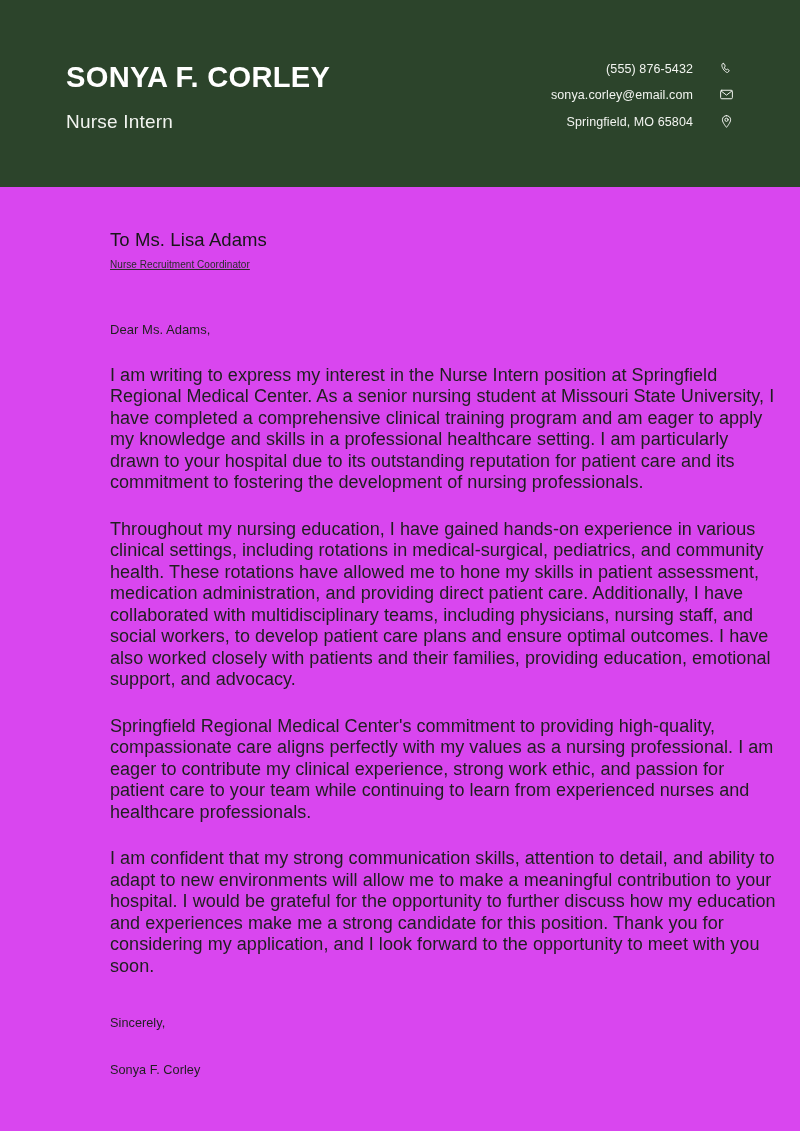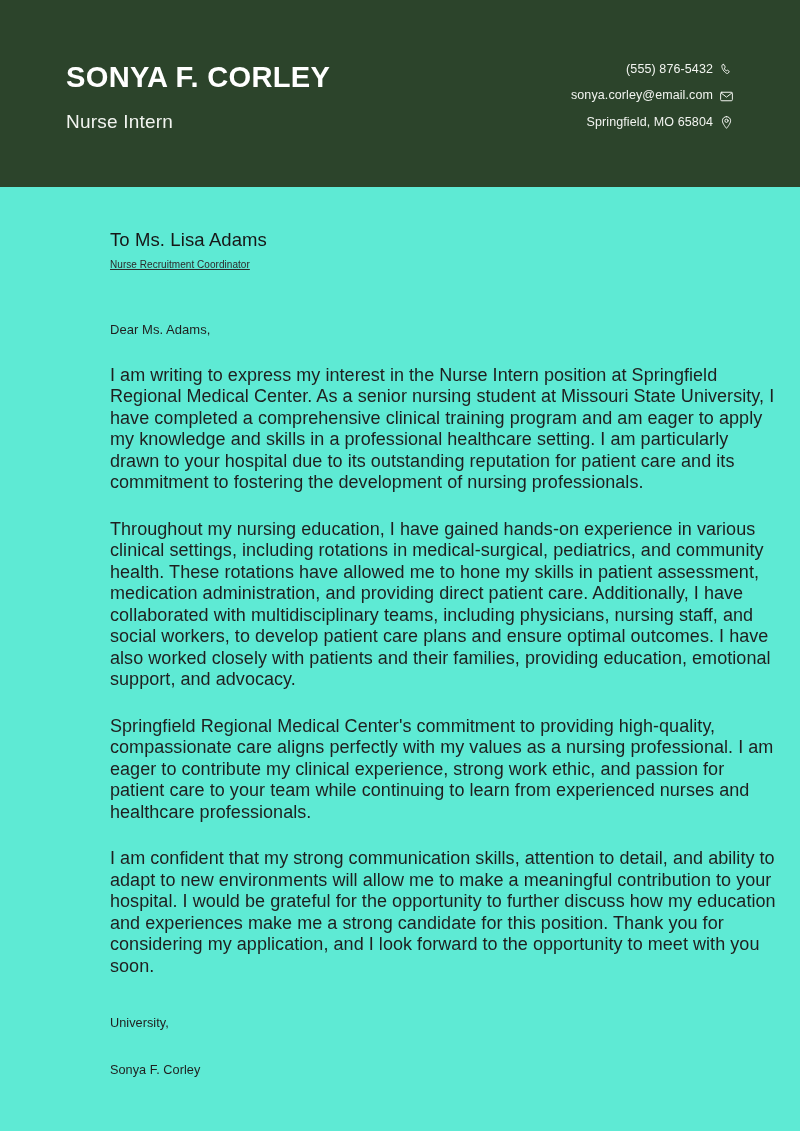--- a/index.html
+++ b/index.html
@@ -14,21 +14,21 @@
   body {
     font-family: "Liberation Sans", "DejaVu Sans", sans-serif;
     color: #1a1a1a;
     -webkit-font-smoothing: antialiased;
   }
 
   .page {
     position: relative;
     width: 800px;
     height: 1131px;
-    background: #5eead4;
+    background: #d946ef;
     overflow: hidden;
   }
 
   
   .header {
     position: relative;
     width: 800px;
     height: 187px;
     background: #2c442b;
     padding: 0 66px;
@@ -70,23 +70,23 @@
   .header-right {
     display: flex;
     flex-direction: column;
     align-items: flex-end;
     gap: 10px;
     padding-top: 4px;
   }
 
   .contact-row {
     display: flex;
-    align-items: flex-end;
+    align-items: flex-start;
     justify-content: flex-end;
-    gap: 6px;
+    gap: 26px;
   }
 
   .contact-text {
     font-size: 12.5px;
     font-weight: 400;
     color: #f2f4f0;
     letter-spacing: 0.1px;
     white-space: nowrap;
     line-height: 1.3;
   }
@@ -228,18 +228,18 @@
     <div class="salutation">Dear Ms. Adams,</div>
 
     <p class="para">I am writing to express my interest in the Nurse Intern position at Springfield Regional Medical Center. As a senior nursing student at Missouri State University, I have completed a comprehensive clinical training program and am eager to apply my knowledge and skills in a professional healthcare setting. I am particularly drawn to your hospital due to its outstanding reputation for patient care and its commitment to fostering the development of nursing professionals.</p>
 
     <p class="para">Throughout my nursing education, I have gained hands-on experience in various clinical settings, including rotations in medical-surgical, pediatrics, and community health. These rotations have allowed me to hone my skills in patient assessment, medication administration, and providing direct patient care. Additionally, I have collaborated with multidisciplinary teams, including physicians, nursing staff, and social workers, to develop patient care plans and ensure optimal outcomes. I have also worked closely with patients and their families, providing education, emotional support, and advocacy.</p>
 
     <p class="para">Springfield Regional Medical Center's commitment to providing high-quality, compassionate care aligns perfectly with my values as a nursing professional. I am eager to contribute my clinical experience, strong work ethic, and passion for patient care to your team while continuing to learn from experienced nurses and healthcare professionals.</p>
 
     <p class="para">I am confident that my strong communication skills, attention to detail, and ability to adapt to new environments will allow me to make a meaningful contribution to your hospital. I would be grateful for the opportunity to further discuss how my education and experiences make me a strong candidate for this position. Thank you for considering my application, and I look forward to the opportunity to meet with you soon.</p>
 
-    <div class="closing">University,</div>
+    <div class="closing">Sincerely,</div>
 
     <div class="signature">Sonya F. Corley</div>
 
   </div>
 </div>
 
 </body></html>

